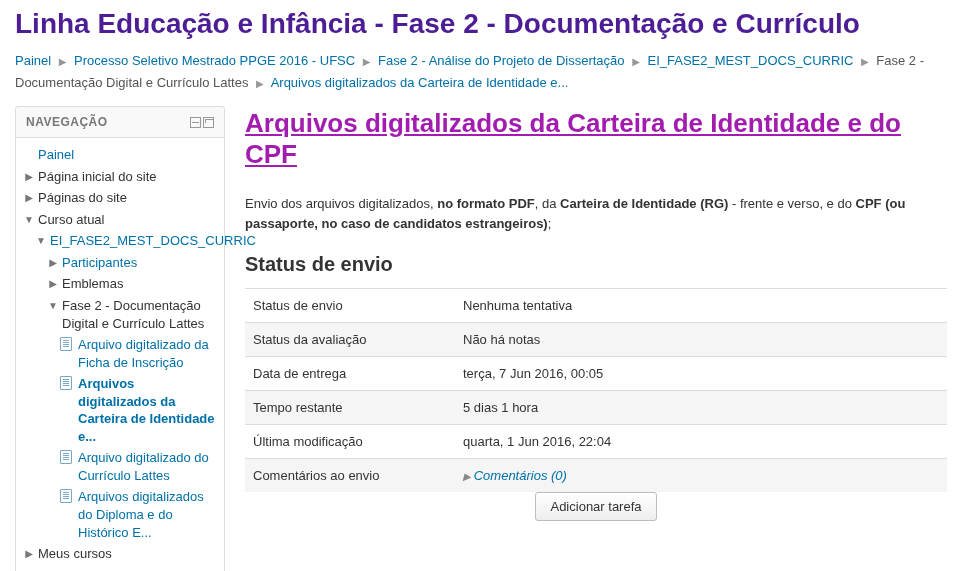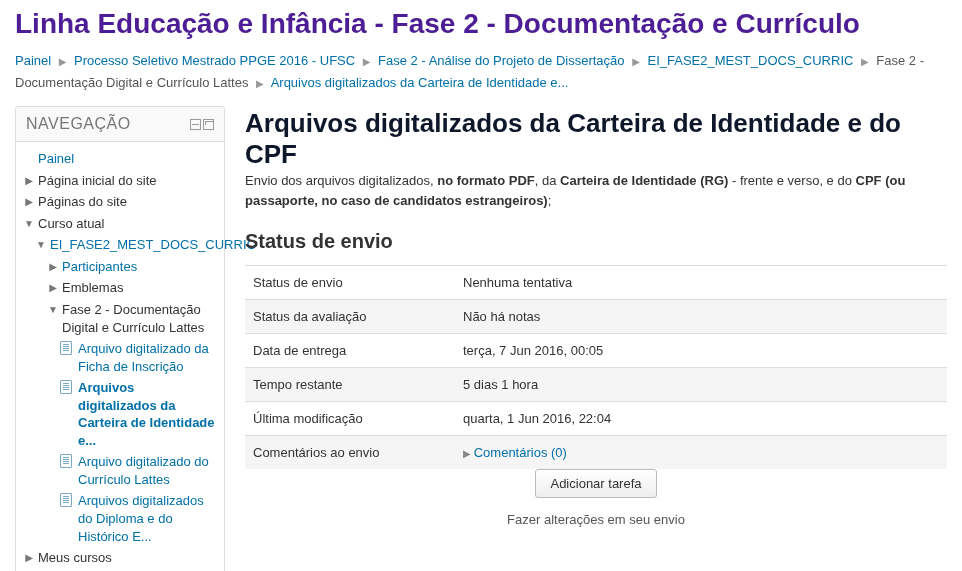--- a/index.html
+++ b/index.html
@@ -1,28 +1,28 @@
 <!DOCTYPE html>
 <html><head>
 <meta charset="utf-8">
 <style>
 * { box-sizing: border-box; margin: 0; padding: 0; }
 body { font-family: Arial, Helvetica, sans-serif; font-size: 13px; color: #333; background: #fff; width: 962px; }
 a { color: #0070a8; text-decoration: none; cursor: pointer; }
 h1 { font-size: 28px; font-weight: bold; color: #4c1d95; padding: 8px 15px 5px; }
-h2 { font-size: 26px; font-weight: bold; color: #0f172a; margin-bottom: 1px; }
+h2 { font-size: 26px; font-weight: bold; color: #a21caf; margin-bottom: 24px; text-decoration: underline; }
 h3 { font-size: 20px; font-weight: bold; color: #333; margin: 20px 0 12px; }
 .breadcrumb { padding: 5px 15px 12px; font-size: 13px; color: #555; line-height: 1.7; }
 .breadcrumb .sep { color: #999; margin: 0 4px; font-size: 10px; }
 .container { display: flex; padding: 0 15px; gap: 20px; }
 .sidebar { width: 210px; flex-shrink: 0; }
 .main { flex: 1; padding-top: 2px; }
 .block { border: 1px solid #ddd; border-radius: 3px; background: #f9f9f9; }
 .block-header { padding: 8px 10px; border-bottom: 1px solid #ddd; display: flex; align-items: center; justify-content: space-between; }
-.block-header h4 { font-size: 16px; font-weight: normal; color: #777; letter-spacing: 0.5px; }
+.block-header h4 { font-size: 12px; font-weight: bold; color: #777; letter-spacing: 0.5px; }
 .block-controls { display: flex; gap: 2px; }
 .block-controls span { width: 11px; height: 11px; border: 1px solid #999; display: inline-block; cursor: pointer; position: relative; }
 .block-controls .dock::before { content:""; position:absolute; left:1px; top:4px; width:7px; height:1px; background:#999;}
 .block-controls .hide::before { content:""; position:absolute; left:1px; top:1px; width:7px; height:3px; border:1px solid #999; border-bottom:none;}
 .block-body { padding: 6px 8px 10px; background: #fff; }
 .tree ul { list-style: none; padding-left: 0; }
 .tree li { padding: 2px 0; }
 .tree .node { display: flex; align-items: flex-start; gap: 4px; line-height: 1.35; }
 .tree .toggle { width: 10px; color: #777; font-size: 10px; flex-shrink: 0; margin-top: 2px; cursor: pointer; display:inline-block; text-align:center;}
 .tree .icon { width: 14px; flex-shrink: 0; margin-top: 1px; }
@@ -35,21 +35,21 @@
 .file-icon::after{content:""; position:absolute; top:2px; left:2px; width:6px; height:1px; background:#7aa8c4; box-shadow: 0 2px #7aa8c4, 0 4px #7aa8c4, 0 6px #7aa8c4;}
 .intro { font-size: 13px; line-height: 1.5; color: #333; margin-bottom: 4px;}
 table.status { width: 100%; border-collapse: collapse; font-size: 13px; }
 table.status tr { border-top: 1px solid #ddd; }
 table.status td { padding: 9px 8px; vertical-align: top; }
 table.status td:first-child { width: 210px; color: #333; }
 table.status tr.shade td { background: #f5f5f5; }
 .btn { display: inline-block; padding: 6px 14px; border: 1px solid #bbb; border-radius: 3px; background: linear-gradient(#fff,#eee); font-size: 13px; cursor: pointer; color:#333;}
 .center { text-align: center; }
 .note { text-align: center; margin-top: 14px; font-size: 13px; color: #555; }
-.comment-toggle { color:#0070a8; cursor:pointer;}
+.comment-toggle { color:#0070a8; cursor:pointer;font-style:italic;}
 .comment-toggle .tri{ color:#888; font-size:10px; margin-right:3px;}
 </style>
 </head>
 <body>
 
 <h1>Linha Educação e Infância - Fase 2 - Documentação e Currículo</h1>
 
 <div class="breadcrumb">
   <a>Painel</a>
   <span class="sep">▶</span>
@@ -189,15 +189,14 @@
           </tr>
       <tr class="shade">
             <td>Comentários ao envio</td>
             <td><span class="comment-toggle"><span class="tri">▶</span><span>Comentários (0)</span></span></td>
           </tr>
     </tbody>
       </table>
     <div class="center">
       <button class="btn">Adicionar tarefa</button>
     </div>
-    <div class="note">Fazer alterações em seu envio</div>
   </main>
 </div>
 
 </body></html>

